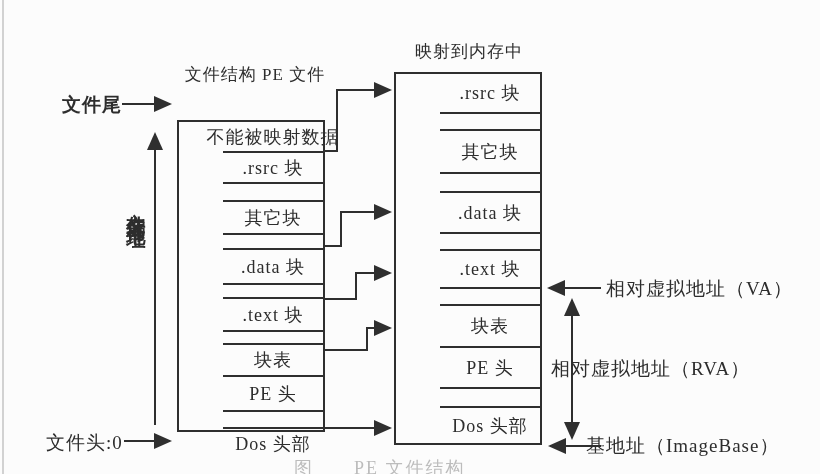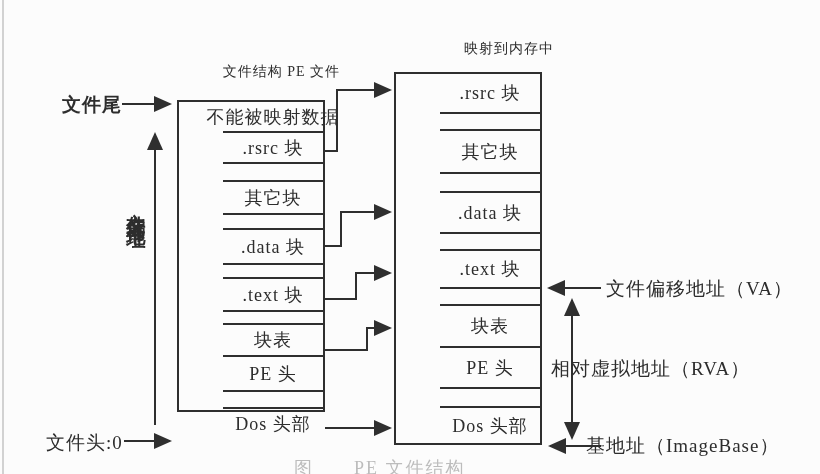--- a/index.html
+++ b/index.html
@@ -17,36 +17,36 @@
     width:820px;height:474px;
     overflow:hidden;
     background:var(--bg);
   }
   .col{
     position:absolute;
     box-sizing:border-box;
     border:2px solid var(--line);
     background:transparent;
   }
-  #disk-column{left:177px;top:100px;width:148px;height:312px;}
+  #disk-column{left:177px;top:120px;width:148px;height:312px;}
   #memory-column{left:394px;top:72px;width:148px;height:373px;}
   .row{
     box-sizing:border-box;
     border-bottom:2px solid var(--line);
     display:flex;align-items:center;justify-content:center;
     font-size:18px;color:var(--text);
     letter-spacing:1px;
     white-space:nowrap;
     margin-left:44px;
   }
   .row.last{border-bottom:none;}
   .heading{
     position:absolute;
-    font-size:14px;color:var(--text);
-    text-align:right;letter-spacing:1px;
+    font-size:17px;color:var(--text);
+    text-align:center;letter-spacing:1px;
     white-space:nowrap;
   }
   #disk-heading{left:170px;top:63px;width:170px;}
   #memory-heading{left:384px;top:40px;width:170px;}
   .side-label{
     position:absolute;
     font-size:19px;color:var(--text);
     letter-spacing:1px;white-space:nowrap;
   }
   #file-tail-label{left:62px;top:92px;font-weight:bold;}
@@ -155,18 +155,18 @@
       </div>
       <div class="row" style="height: 19px;"></div>
       <div class="row last" style="height: 36px;">
         <span>Dos 头部</span>
       </div>
     </div>
 
   <div class="side-label" id="file-tail-label">文件尾</div>
   <div class="side-label" id="file-head-label">文件头:0</div>
   <div id="file-offset-label">文件偏移地址</div>
-  <div class="side-label" id="va-label">文件偏移地址（VA）</div>
+  <div class="side-label" id="va-label">相对虚拟地址（VA）</div>
   <div class="side-label" id="rva-label">相对虚拟地址（RVA）</div>
   <div class="side-label" id="imagebase-label">基地址（ImageBase）</div>
 
   <div id="caption">图　　PE 文件结构</div>
 </div>
 
 </body></html>

